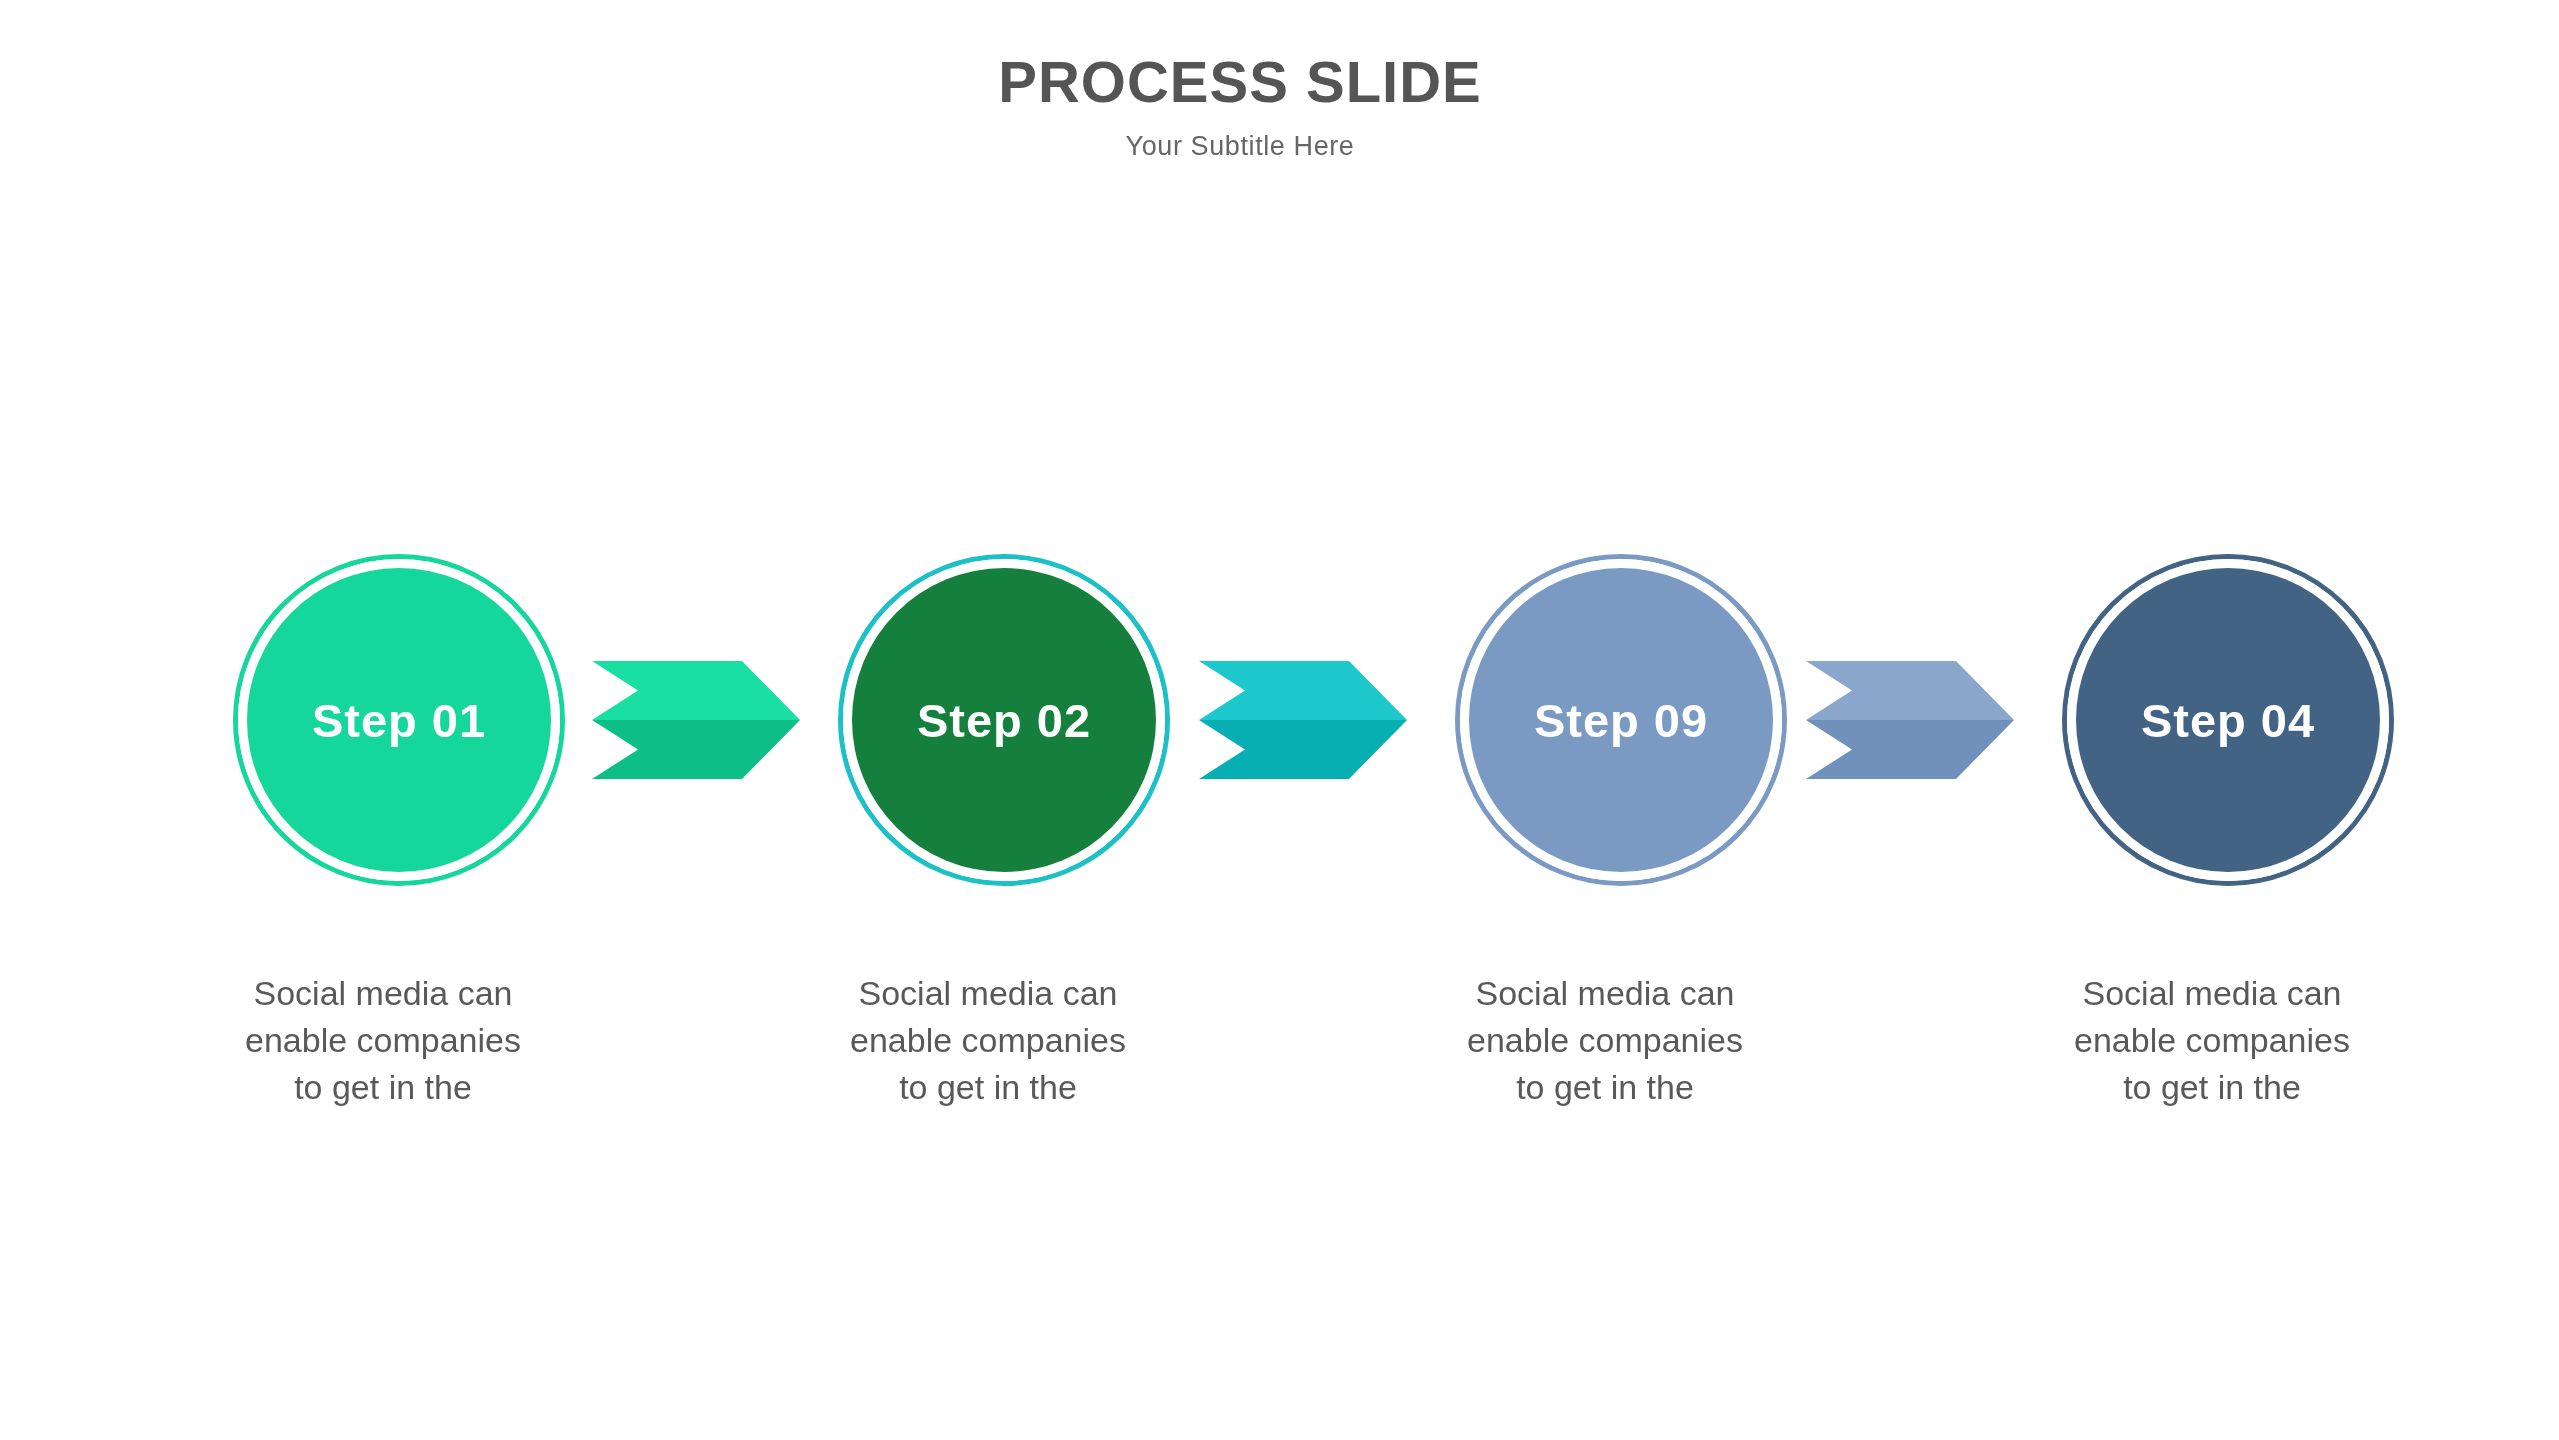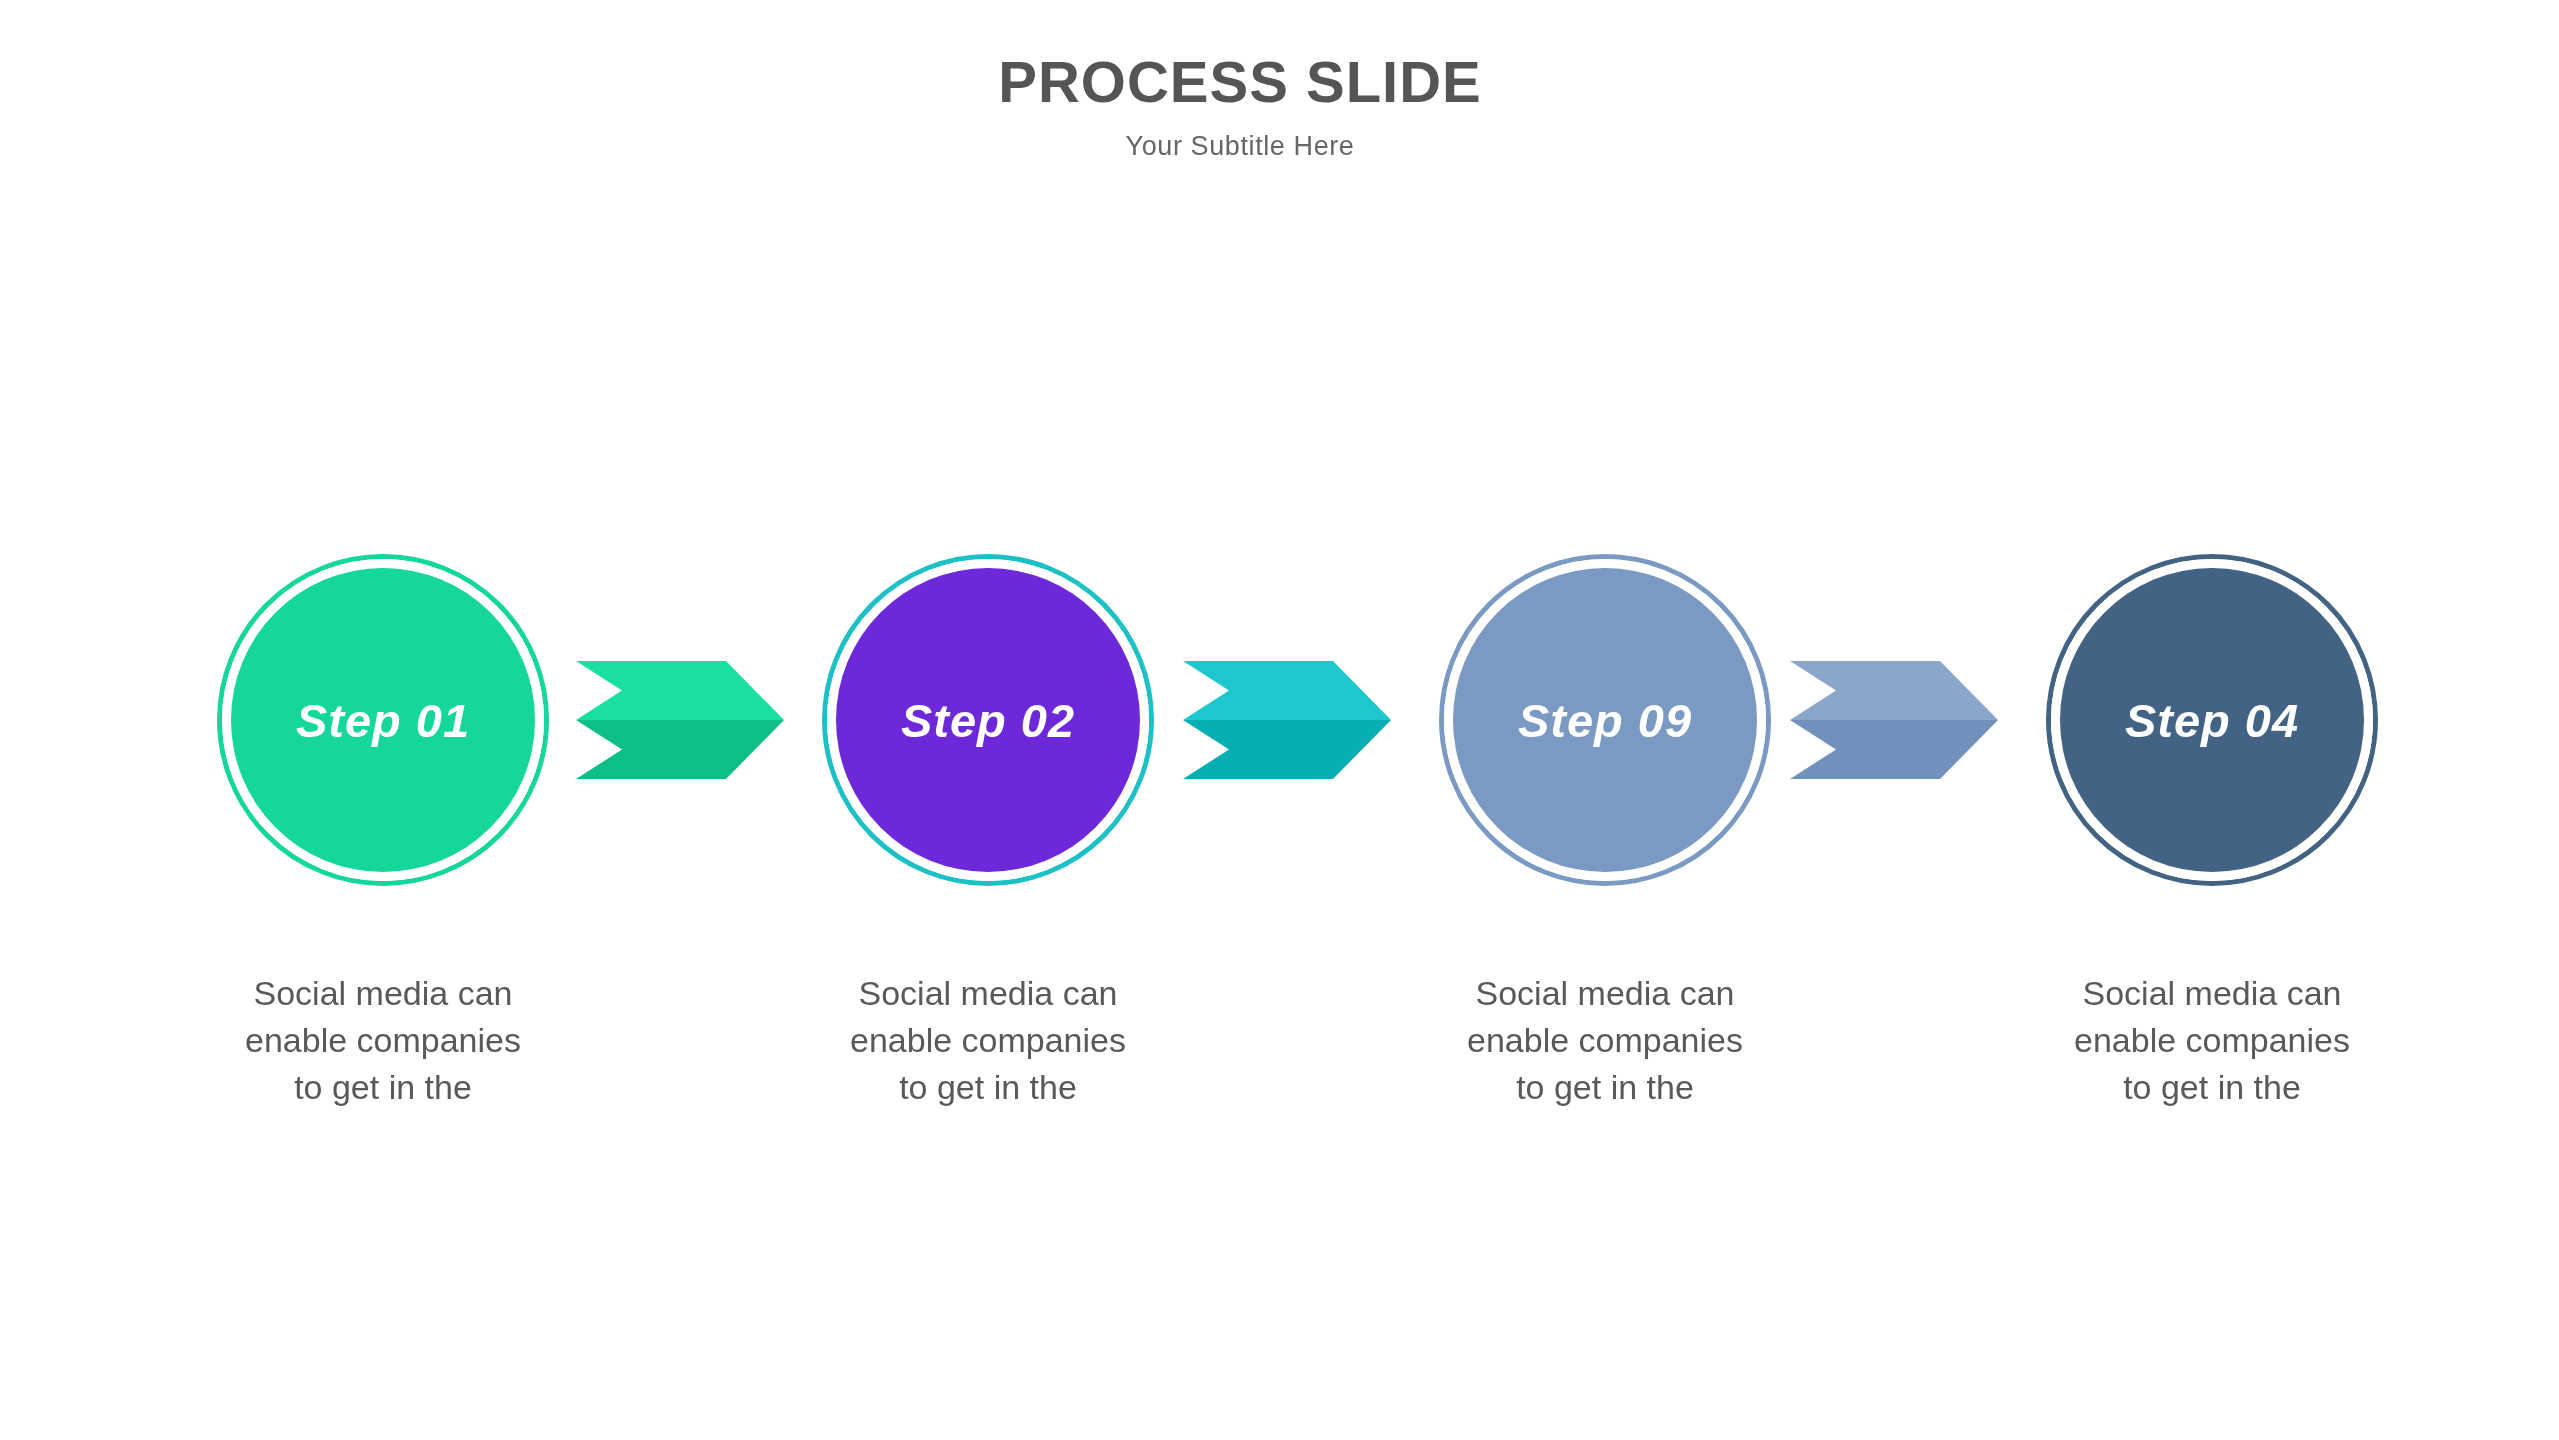--- a/index.html
+++ b/index.html
@@ -38,25 +38,24 @@
     font-size: 27px;
     font-weight: normal;
     color: #666666;
     letter-spacing: 0.6px;
     margin: 14px 0 0 0;
   }
 
   
   #process-row {
     position: absolute;
-    left: 0;
+    left: 16px;
     top: 554px;
     width: 2044px;
     height: 340px;
-    font-style: italic;
   }
 
   .step-node {
     position: absolute;
     top: 0;
     width: 332px;
     height: 332px;
   }
   .ring-outer {
     position: absolute;
@@ -141,21 +140,21 @@
     <div class="arrow" style="left:576px;">
       <svg viewBox="0 0 208 118" preserveAspectRatio="none">
         <polygon points="0,0 150,0 208,59 0,59 46,29.5" fill="#19DFA3"></polygon>
         <polygon points="0,59 208,59 150,118 0,118 46,88.5" fill="#0DBF86"></polygon>
       </svg>
     </div>
 
     <div class="step-node" style="left:822px;">
       <div class="ring-outer" style="border-color: rgb(27, 193, 197);"></div>
       <div class="ring-gap"></div>
-      <div class="disc" style="background: #6d28d9;">
+      <div class="disc" style="background: #15803d;">
         <span class="step-label">Step 02</span>
       </div>
     </div>
 
     <div class="arrow" style="left:1183px;">
       <svg viewBox="0 0 208 118" preserveAspectRatio="none">
         <polygon points="0,0 150,0 208,59 0,59 46,29.5" fill="#1CC8CC"></polygon>
         <polygon points="0,59 208,59 150,118 0,118 46,88.5" fill="#07AFB3"></polygon>
       </svg>
     </div>

